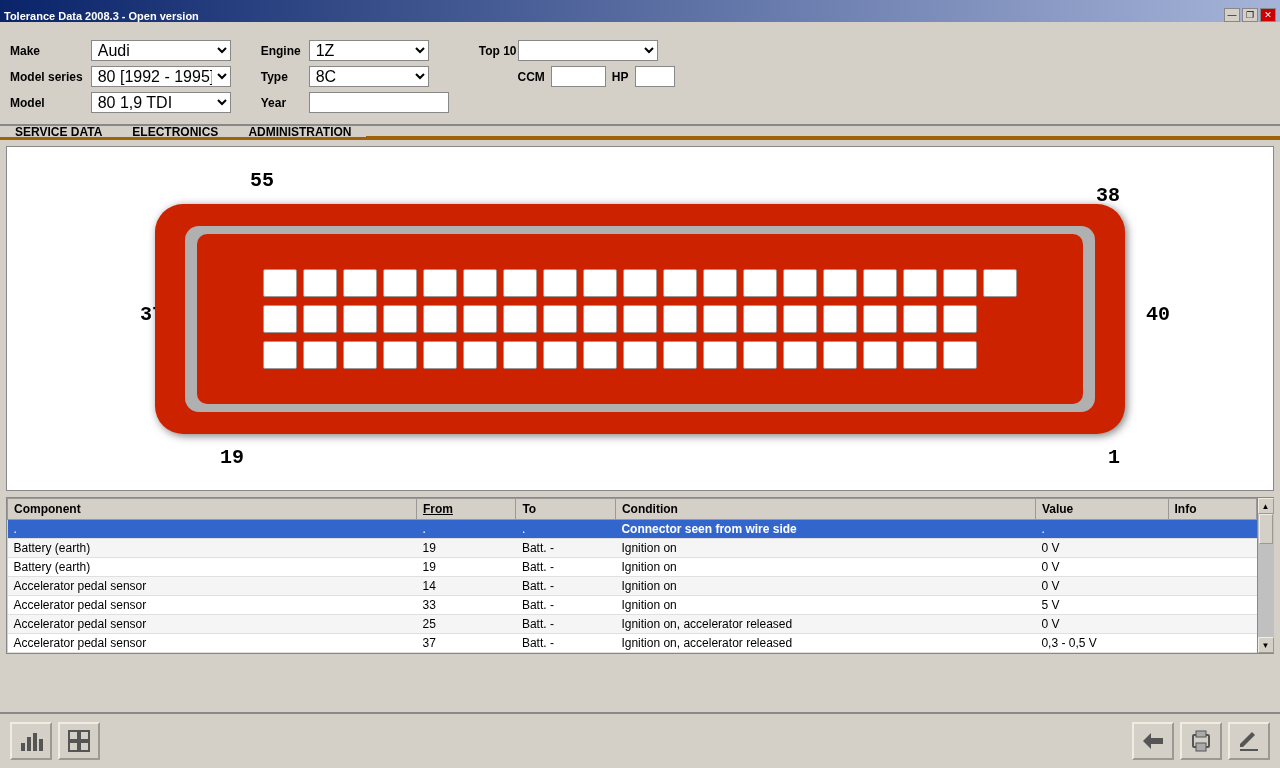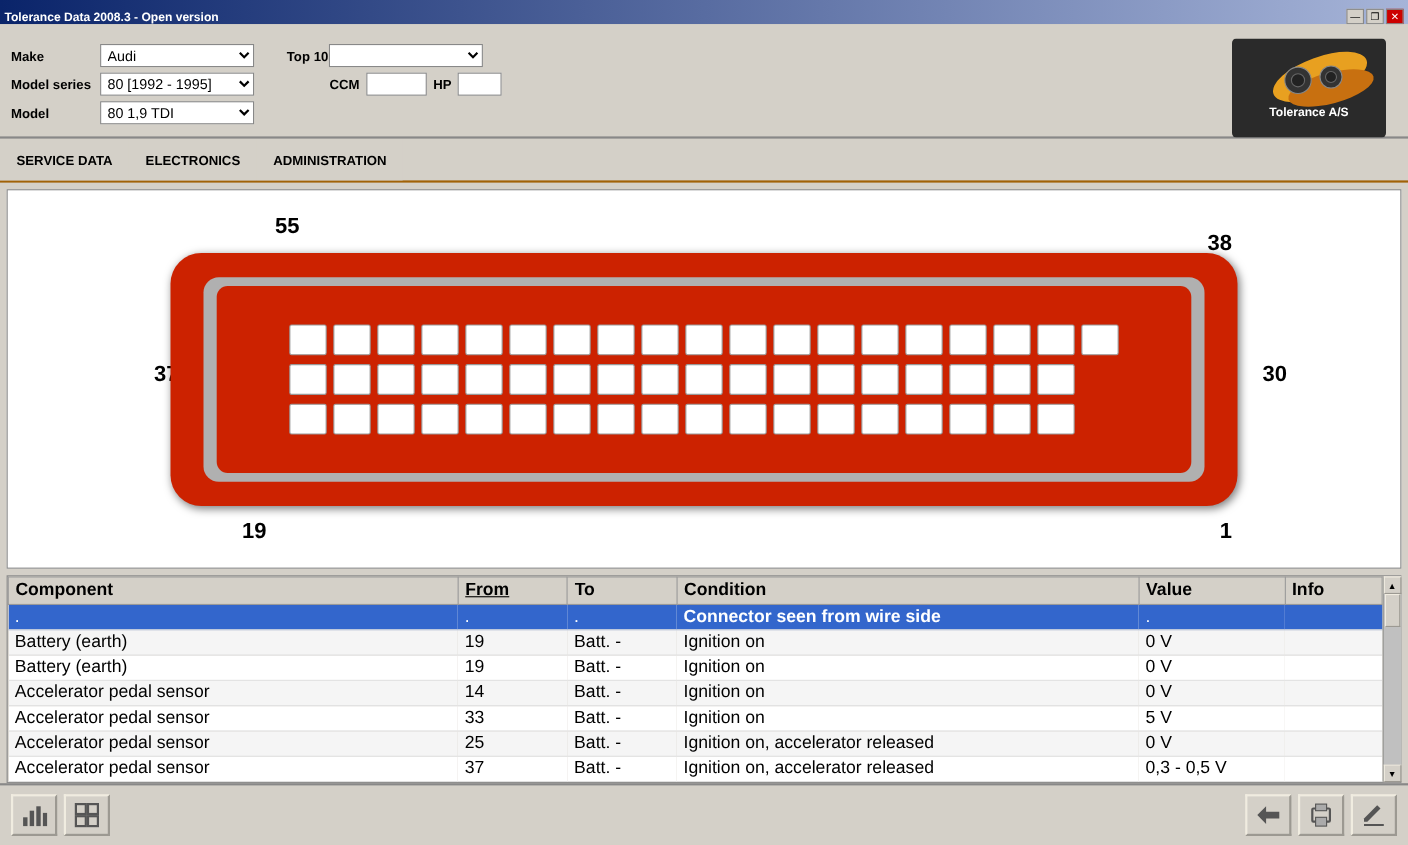--- a/index.html
+++ b/index.html
@@ -43,21 +43,21 @@
     .form-label {
       font-size: 12px;
       font-weight: bold;
       white-space: nowrap;
     }
     .form-control-wrap { display: flex; align-items: center; }
     select, input[type="text"] {
       background: white;
       border: 1px solid #888;
       height: 21px;
-      font-size: 13px;
+      font-size: 16px;
       padding: 0 2px;
     }
     .select-wide { width: 140px; }
     .select-med { width: 120px; }
     .input-med { width: 140px; }
 
     .col1 { margin-right: 30px; }
     .col2 { margin-right: 30px; }
     .col3 { margin-right: 20px; }
 
@@ -73,25 +73,25 @@
     }
     .logo-graphic {
       position: relative;
       width: 140px;
       height: 90px;
     }
 
     
     .menu-bar {
       background: #d4d0c8;
-      border-bottom: 2px solid #a16207;
+      border-bottom: 4px solid #a16207;
       display: flex;
       gap: 0;
       padding: 0;
-      height: 40px;
+      height: 14px;
       align-items: stretch;
     }
     .menu-item {
       padding: 5px 14px;
       font-size: 12px;
       font-weight: bold;
       cursor: pointer;
       border: 1px solid transparent;
       border-bottom: none;
       display: flex;
@@ -114,20 +114,21 @@
     }
 
     
     .connector-diagram {
       position: relative;
       width: 1100px;
       height: 320px;
       display: flex;
       align-items: center;
       justify-content: center;
+      font-family: Liberation Mono, monospace;
     }
 
     
     .conn-label {
       position: absolute;
       font-size: 20px;
       font-weight: bold;
       color: #000;
     }
 
@@ -177,21 +178,21 @@
     .pin {
       width: 34px;
       height: 28px;
       background: white;
       border: 1px solid #999;
       border-radius: 2px;
     }
     .data-table {
       width: 100%;
       border-collapse: collapse;
-      font-size: 16px;
+      font-size: 12px;
     }
     .data-table thead tr th {
       background: #d4d0c8;
       border: 1px solid #999;
       padding: 3px 6px;
       text-align: left;
       font-weight: bold;
     }
     .data-table tbody tr td {
       border-bottom: 1px solid #e0e0e0;
@@ -304,73 +305,74 @@
       </div>
       <label class="form-label">Model</label>
       <div class="form-control-wrap">
         <select class="select-wide">
           <option>80 1,9 TDI</option>
         </select>
       </div>
     </div>
   </div>
 
+  <div class="col2">
+    <div style="display:grid; grid-template-columns: auto auto; gap: 5px 8px; align-items: center;">
+      <label class="form-label">Engine</label>
+      <div class="form-control-wrap">
+        <select class="select-med">
+          <option>1Z</option>
+        </select>
+      </div>
+      <label class="form-label">Type</label>
+      <div class="form-control-wrap">
+        <select class="select-med">
+          <option>8C</option>
+        </select>
+      </div>
+      <label class="form-label">Year</label>
+      <div class="form-control-wrap">
+        <input type="text" class="input-med" style="width: 140px;">
+      </div>
+    </div>
+  </div>
 
   <div class="col3">
     <div style="display:grid; grid-template-columns: auto auto; gap: 5px 1px; align-items: center;">
       <label class="form-label">Top 10</label>
       <div class="form-control-wrap">
         <select style="width:140px;">
           <option></option>
         </select>
       </div>
       <div></div>
       <div style="display:flex; align-items:center; gap:6px;">
         <label class="form-label">CCM</label>
         <input type="text" style="width: 55px;">
         <label class="form-label">HP</label>
         <input type="text" style="width: 40px;">
       </div>
     </div>
   </div>
 
-  <div class="logo-area">
-    <div class="logo-graphic">
-      
-      <svg width="140" height="90" viewBox="0 0 140 90">
-
-        <rect x="0" y="0" width="140" height="90" fill="#2a2a2a" rx="4"></rect>
-
-        <ellipse cx="80" cy="35" rx="45" ry="18" fill="#e8a020" transform="rotate(-20 80 35)"></ellipse>
-        <ellipse cx="90" cy="45" rx="40" ry="14" fill="#c87010" transform="rotate(-15 90 45)"></ellipse>
-
-        <circle cx="60" cy="38" r="12" fill="#333" stroke="#888" stroke-width="1"></circle>
-        <circle cx="60" cy="38" r="6" fill="#222" stroke="#666" stroke-width="1"></circle>
-        <circle cx="90" cy="35" r="10" fill="#333" stroke="#888" stroke-width="1"></circle>
-        <circle cx="90" cy="35" r="5" fill="#222" stroke="#666" stroke-width="1"></circle>
-
-        <text x="70" y="70" fill="white" font-size="11" font-weight="bold" text-anchor="middle" font-family="Arial">Tolerance A/S</text>
-      </svg>
-    </div>
-  </div>
 </div>
 
 <div class="menu-bar">
   <div class="menu-item">SERVICE DATA</div>
   <div class="menu-item">ELECTRONICS</div>
   <div class="menu-item">ADMINISTRATION</div>
 </div>
 
 <div class="main-content">
   <div class="connector-diagram">
 
     <span class="conn-label" style="top: 10px; left: 160px;">55</span>
     <span class="conn-label" style="top: 10px; right: 70px; margin-top: 15px;">38</span>
     <span class="conn-label" style="top: 45%; left: 50px;">37</span>
-    <span class="conn-label" style="top: 45%; right: 20px;">30</span>
+    <span class="conn-label" style="top: 45%; right: 20px;">40</span>
     <span class="conn-label" style="bottom: 10px; left: 130px;">19</span>
     <span class="conn-label" style="bottom: 10px; right: 70px;">1</span>
 
     <div class="connector-outer">
       <div class="connector-red">
         <div class="connector-gray">
           <div class="connector-inner-red">
 
             <div class="pin-grid">
 

